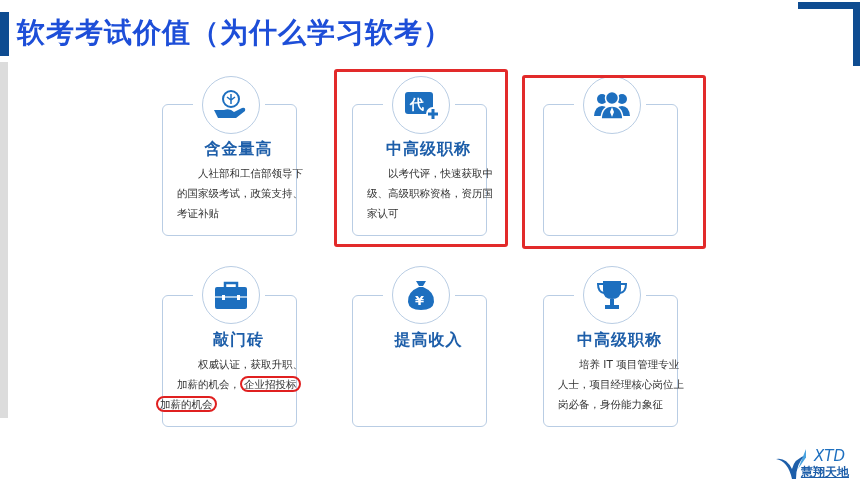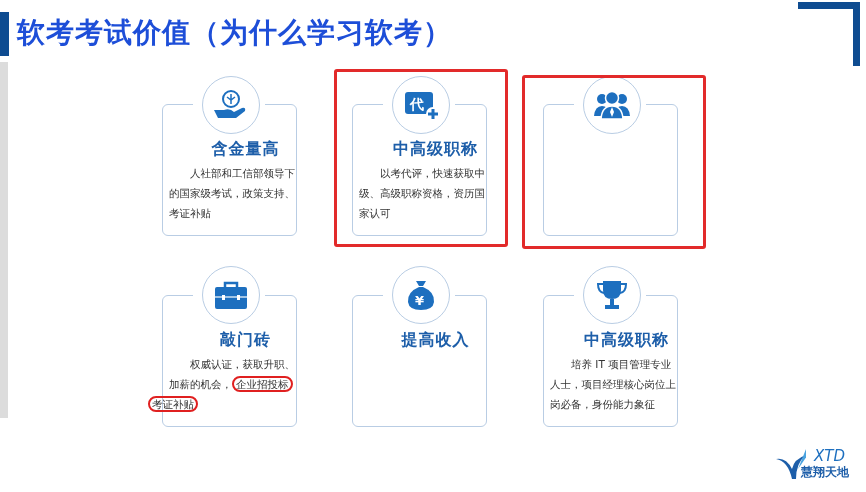--- a/index.html
+++ b/index.html
@@ -21,33 +21,33 @@
     position: absolute; width: 133px; height: 130px;
     border: 1px solid #b9cde4; border-radius: 6px; background: #fff;
   }
   .icon-circle {
     position: absolute; width: 56px; height: 56px; border-radius: 50%;
     background: #fff; border: 1px solid #b9cde4;
     display: flex; align-items: center; justify-content: center;
   }
   .icon-mask { position: absolute; background: #fff; height: 30px; }
   .card-title {
-    position: absolute; left: 16px; width: 133px; text-align: center;
+    position: absolute; left: 9px; width: 133px; text-align: center;
     font-size: 16px; font-weight: bold; color: #1d5ea9; top: 34px; letter-spacing: 1px;
   }
   .card-text {
-    position: absolute; left: 6px; width: 130px; top: 58px;
+    position: absolute; left: 14px; width: 130px; top: 58px;
     font-size: 10.5px; line-height: 20px; color: #333; text-indent: 2em;
   }
   .hl { border: 2px solid #e02020; border-radius: 8px; padding: 0 2px; }
   .red-box { position: absolute; border: 3px solid #e22a2a; border-radius: 3px; }
 
   .logo { position: absolute; left: 776px; top: 449px; width: 82px; height: 34px; }
   .logo-xtd { position: absolute; left: 38px; top: -2px; font-size: 15px; color: #1d6fbf; font-style: italic; letter-spacing: 0px; }
-  .logo-cn { position: absolute; left: 25px; top: 15px; font-size: 12px; color: #1d5ea9; font-weight: bold; }
+  .logo-cn { position: absolute; left: 25px; top: 15px; font-size: 12px; color: #1d5ea9; font-weight: bold; text-decoration: underline; }
 </style>
 </head>
 <body>
 
 <div class="title-bar"></div>
 <div class="title">软考考试价值（为什么学习软考）</div>
 <div class="left-strip"></div>
 <div class="corner-top"></div>
 <div class="corner-right"></div>
 
@@ -91,21 +91,21 @@
     <circle cx="20" cy="10" r="6.5" fill="#1d6fbf" stroke="#fff" stroke-width="1.5"></circle>
     <path d="M9 31 Q10 18 20 18 Q30 18 31 31 Z" fill="#1d6fbf" stroke="#fff" stroke-width="1.5"></path>
     <path d="M20 19 L18 24 L20 29 L22 24 Z" fill="#fff"></path>
   </svg>
 </div>
 <div class="red-box" style="left:522px; top:75px; width:178px; height:168px;"></div>
 
 <div class="card" style="left:162px; top:295px;">
   <div class="icon-mask" style="left:30px; top:-2px; width:72px;"></div>
   <div class="card-title">敲门砖</div>
-  <div class="card-text"><span>权威认证，获取升职、加薪的机会，</span><span class="hl">企业招投标</span><br><span class="hl" style="margin-left:-2em;">考证补贴</span></div>
+  <div class="card-text"><span>权威认证，获取升职、加薪的机会，</span><span class="hl">企业招投标</span><br><span class="hl" style="margin-left:-2em;">加薪的机会</span></div>
 </div>
 <div class="icon-circle" style="left:202px; top:266px;">
   <svg width="38" height="32" viewBox="0 0 38 32">
     <path d="M13 8 L13 4 L25 4 L25 8" stroke="#1d6fbf" stroke-width="2.5" fill="none"></path>
     <rect x="3" y="8" width="32" height="22" rx="2" fill="#1d6fbf"></rect>
     <path d="M3 18 L35 18" stroke="#fff" stroke-width="1.2"></path>
     <rect x="10" y="16" width="3" height="5" fill="#fff"></rect>
     <rect x="25" y="16" width="3" height="5" fill="#fff"></rect>
   </svg>
 </div>

